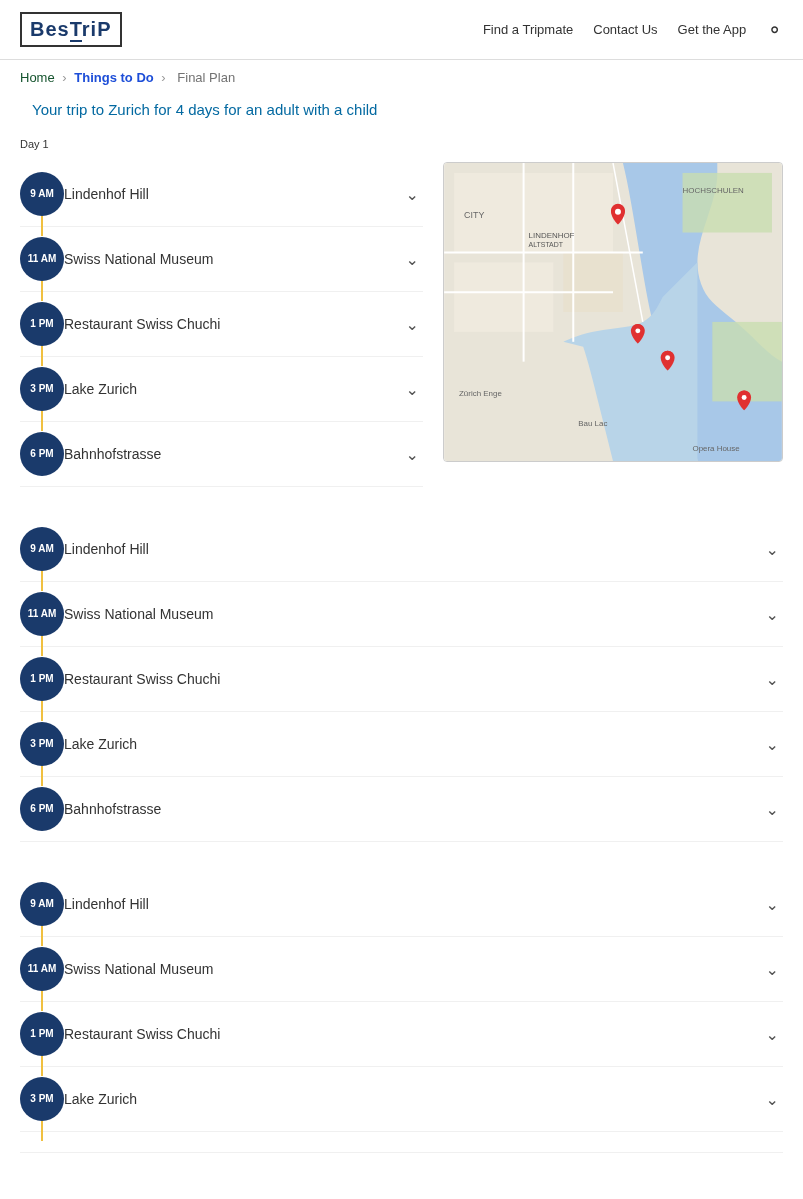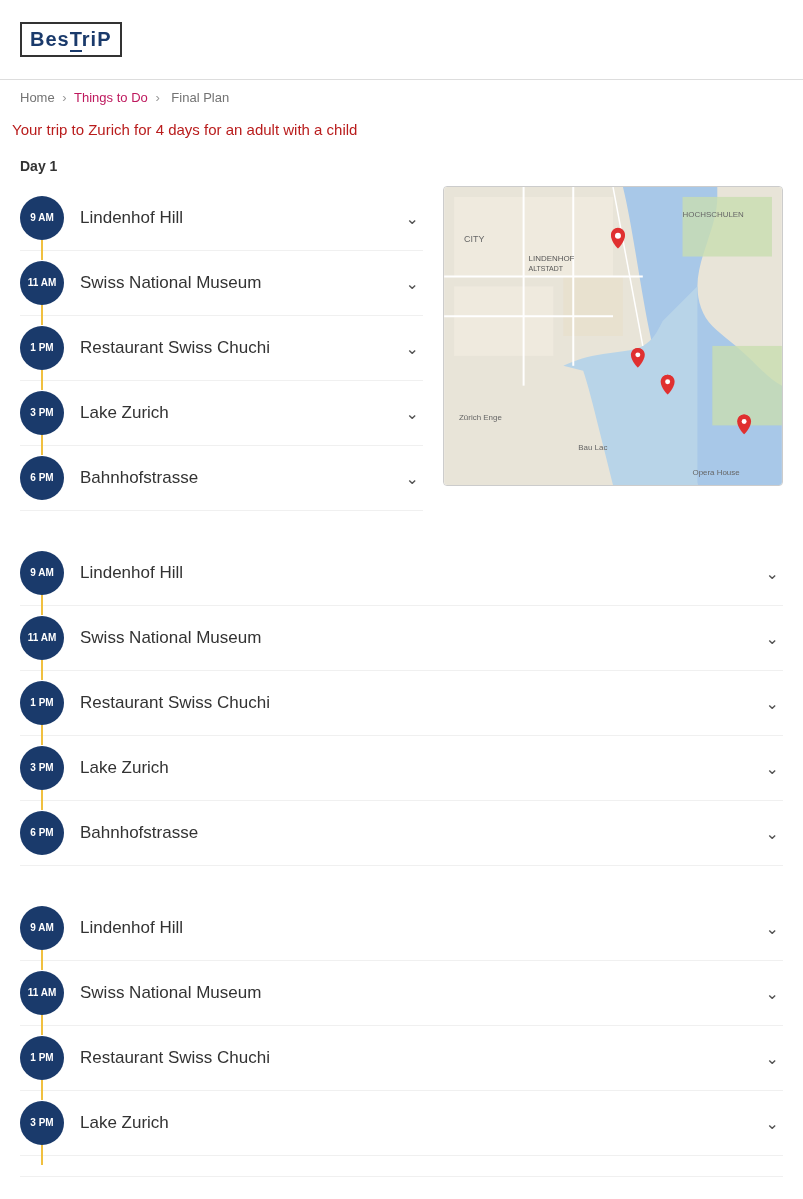--- a/index.html
+++ b/index.html
@@ -3,48 +3,48 @@
   <meta charset="utf-8">
   <style>
     * { box-sizing: border-box; margin: 0; padding: 0; }
     body { font-family: Arial, sans-serif; font-size: 14px; color: #333; background: #fff; width: 803px; }
 
     
     header {
       display: flex;
       align-items: center;
       justify-content: space-between;
-      padding: 22px 20px;
+      padding: 12px 20px;
       border-bottom: 1px solid #ddd;
     }
     .logo {
       font-size: 20px;
       font-weight: bold;
       border: 2px solid #333;
       padding: 4px 8px;
       letter-spacing: 1px;
     }
     .logo span { color: #1a3a6b; }
     nav { display: flex; gap: 20px; align-items: center; font-size: 13px; }
     nav a { text-decoration: none; color: #333; cursor: pointer; }
     .user-icon { font-size: 20px; cursor: pointer; }
 
     
     .breadcrumb { padding: 10px 20px; font-size: 13px; color: #555; }
     .breadcrumb span { color: #999; margin: 0 4px; }
 
     
-    .page-title { padding: 6px 12px 20px; font-size: 15px; color: #b91c1c; }
+    .page-title { padding: 6px 32px 20px; font-size: 15px; color: #0369a1; }
 
     
     .main-content { padding: 0 20px; }
 
     
     .day-section { margin-bottom: 30px; }
-    .day-label { font-size: 14px; font-weight: bold; margin-bottom: 12px; }
+    .day-label { font-size: 11px; font-weight: normal; margin-bottom: 12px; }
 
     
     .day1-layout { display: flex; gap: 20px; }
     .day1-items { flex: 1; }
 
     
     .map-container {
       width: 340px;
       height: 300px;
       border: 1px solid #ccc;
@@ -87,42 +87,47 @@
       position: absolute;
       left: 21px;
       top: 54px;
       width: 2px;
       height: 20px;
       background: #f0c040;
       z-index: 1;
     }
     .item-label {
       flex: 1;
-      margin-left: 16px;
-      font-size: 17px;
+      font-size: 14px;
     }
     .chevron {
       font-size: 16px;
       color: #555;
       margin-right: 4px;
     }
   </style>
 </head>
 <body>
 
 <header>
   <div class="logo">
     <span style="color:#1a3a6b">Bes</span><span style="border-bottom:2px solid #1a3a6b;color:#1a3a6b">T</span><span style="color:#1a3a6b">riP</span>
   </div>
+  <nav>
+    <a>Find a Tripmate</a>
+    <a>Contact Us</a>
+    <a>Get the App</a>
+    <span class="user-icon">⚬</span>
+  </nav>
 </header>
 
 <div class="breadcrumb">
-  <a style="text-decoration:none;color:#737373;cursor:pointer;">Home</a>
+  <a style="text-decoration:none;color:#14532d;cursor:pointer;">Home</a>
   <span>›</span>
-  <a style="text-decoration:none;color:#be185d;cursor:pointer;">Things to Do</a>
+  <a style="text-decoration:none;color:#1d4ed8;cursor:pointer;font-weight:bold;">Things to Do</a>
   <span>›</span>
   <span style="color:#737373;font-weight:500;">Final Plan</span>
 </div>
 
 <div class="page-title">
   <span>Your trip to Zurich for 4 days for an adult with a child</span>
 </div>
 
 <div class="main-content">
 

